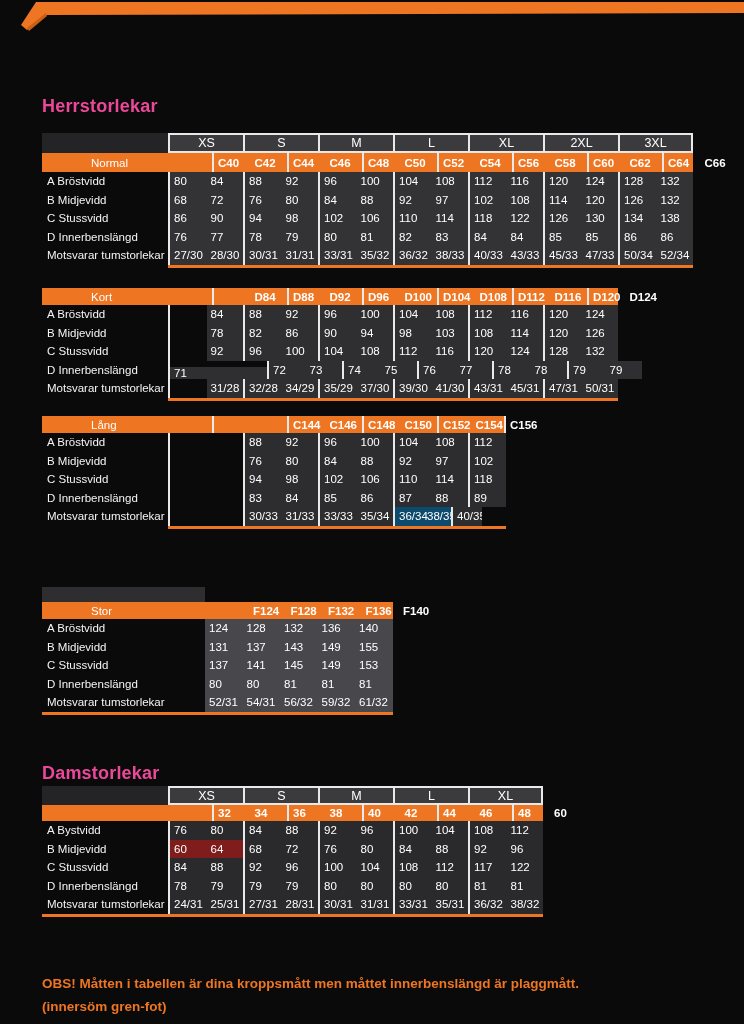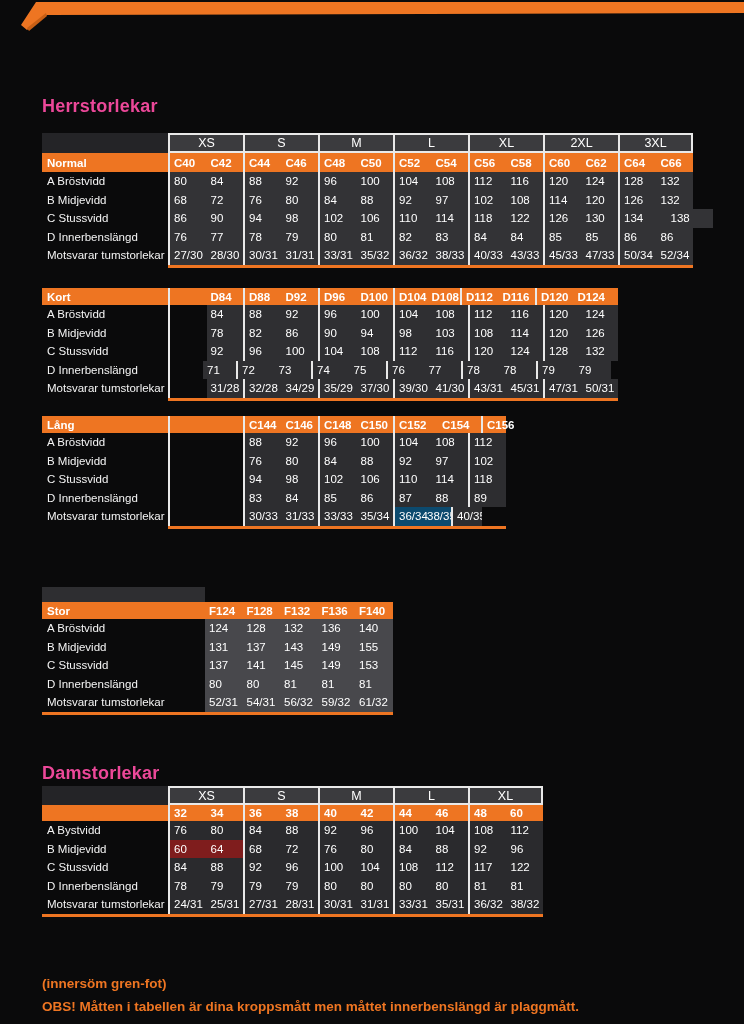--- a/index.html
+++ b/index.html
@@ -21,21 +21,21 @@
     padding-left:5px; display:flex; align-items:center; white-space:nowrap;
   }
   .gh-spacer{background:#242427;}
   .gh-cell{
     box-sizing:border-box; flex:none; background:#3b3b3e; color:#ffffff;
     font-size:12.5px; display:flex; align-items:center; justify-content:center;
     border:2px solid #e9e9e9; border-right:none; white-space:nowrap;
   }
   .gh-cell.last{border-right:2px solid #e9e9e9;}
   .band-row{background:#ee7522;}
-  .band-row .lbl-cell{color:#ffffff; font-weight:bold;}
+  .band-row .lbl-cell{color:#ffffff; font-weight:normal;margin-left:44px;}
   .grp{box-sizing:border-box; flex:none; display:flex; overflow:hidden;}
   .grp.sep{border-left:2px solid #e9e9e9;}
   .sub{
     flex:1 1 0; min-width:0; color:#ffffff; font-size:11.5px;
     display:flex; align-items:center; padding-left:4px; box-sizing:border-box;
     white-space:nowrap;
   }
   .band-row .sub{font-weight:bold;}
   .sub.void{align-self:stretch;}
   .body-rows .sub.void{background:#0a0a0b;}
@@ -182,21 +182,21 @@
             <div class="sub">114</div>
           </div>
           <div class="grp sep" style="width: 75px; background: rgb(51, 51, 54);">
             <div class="sub">118</div>
             <div class="sub">122</div>
           </div>
           <div class="grp sep" style="width: 75px; background: rgb(51, 51, 54);">
             <div class="sub">126</div>
             <div class="sub">130</div>
           </div>
-          <div class="grp sep" style="width: 95px; background: rgb(51, 51, 54);">
+          <div class="grp sep" style="width: 75px; background: rgb(51, 51, 54);">
             <div class="sub">134</div>
             <div class="sub">138</div>
           </div>
         </div>
         <div class="t-row" style="height: 18.5px;">
           <div class="lbl-cell" style="width: 126px;">D Innerbenslängd</div>
           <div class="grp sep" style="width: 75px; background: rgb(51, 51, 54);">
             <div class="sub">76</div>
             <div class="sub">77</div>
           </div>
@@ -268,21 +268,21 @@
           <div class="sub">D84</div>
         </div>
         <div class="grp sep" style="width: 75px;">
           <div class="sub">D88</div>
           <div class="sub">D92</div>
         </div>
         <div class="grp sep" style="width: 75px;">
           <div class="sub">D96</div>
           <div class="sub">D100</div>
         </div>
-        <div class="grp sep" style="width: 67px;">
+        <div class="grp sep" style="width: 75px;">
           <div class="sub">D104</div>
           <div class="sub">D108</div>
         </div>
         <div class="grp sep" style="width: 75px;">
           <div class="sub">D112</div>
           <div class="sub">D116</div>
         </div>
         <div class="grp sep" style="width: 75px;">
           <div class="sub">D120</div>
           <div class="sub">D124</div>
@@ -365,21 +365,21 @@
             <div class="sub">120</div>
             <div class="sub">124</div>
           </div>
           <div class="grp sep" style="width: 75px; background: rgb(47, 47, 50);">
             <div class="sub">128</div>
             <div class="sub">132</div>
           </div>
         </div>
         <div class="t-row" style="height: 18.5px;">
           <div class="lbl-cell" style="width: 126px;">D Innerbenslängd</div>
-          <div class="grp sep" style="width: 68px; background: rgb(47, 47, 50);">
+          <div class="grp sep" style="width: 99px; background: rgb(47, 47, 50); flex-direction: column;">
             <div class="sub void"></div>
             <div class="sub">71</div>
           </div>
           <div class="grp sep" style="width: 75px; background: rgb(47, 47, 50);">
             <div class="sub">72</div>
             <div class="sub">73</div>
           </div>
           <div class="grp sep" style="width: 75px; background: rgb(47, 47, 50);">
             <div class="sub">74</div>
             <div class="sub">75</div>
@@ -436,21 +436,21 @@
           <div class="sub"></div>
         </div>
         <div class="grp sep" style="width: 75px;">
           <div class="sub">C144</div>
           <div class="sub">C146</div>
         </div>
         <div class="grp sep" style="width: 75px;">
           <div class="sub">C148</div>
           <div class="sub">C150</div>
         </div>
-        <div class="grp sep" style="width: 88px;">
+        <div class="grp sep" style="width: 67px;">
           <div class="sub">C152</div>
           <div class="sub">C154</div>
         </div>
         <div class="grp sep" style="width: 37.5px;">
           <div class="sub">C156</div>
         </div>
       </div>
       <div class="body-rows">
         <div class="t-row" style="height: 18.5px;">
           <div class="lbl-cell" style="width: 126px;">A Bröstvidd</div>
@@ -782,17 +782,17 @@
           <div class="grp sep" style="width: 75px; background: rgb(42, 42, 45);">
             <div class="sub">36/32</div>
             <div class="sub">38/32</div>
           </div>
         </div>
       </div>
       <div class="bottom-bar" style="top: 127.5px; left: 0px; width: 501px;"></div>
     </div>
 
   <div class="footer">
+    <div>OBS! Måtten i tabellen är dina kroppsmått men måttet innerbenslängd är plaggmått.</div>
     <div>(innersöm gren-fot)</div>
-    <div>OBS! Måtten i tabellen är dina kroppsmått men måttet innerbenslängd är plaggmått.</div>
   </div>
 
 </div>
 
 </body></html>

